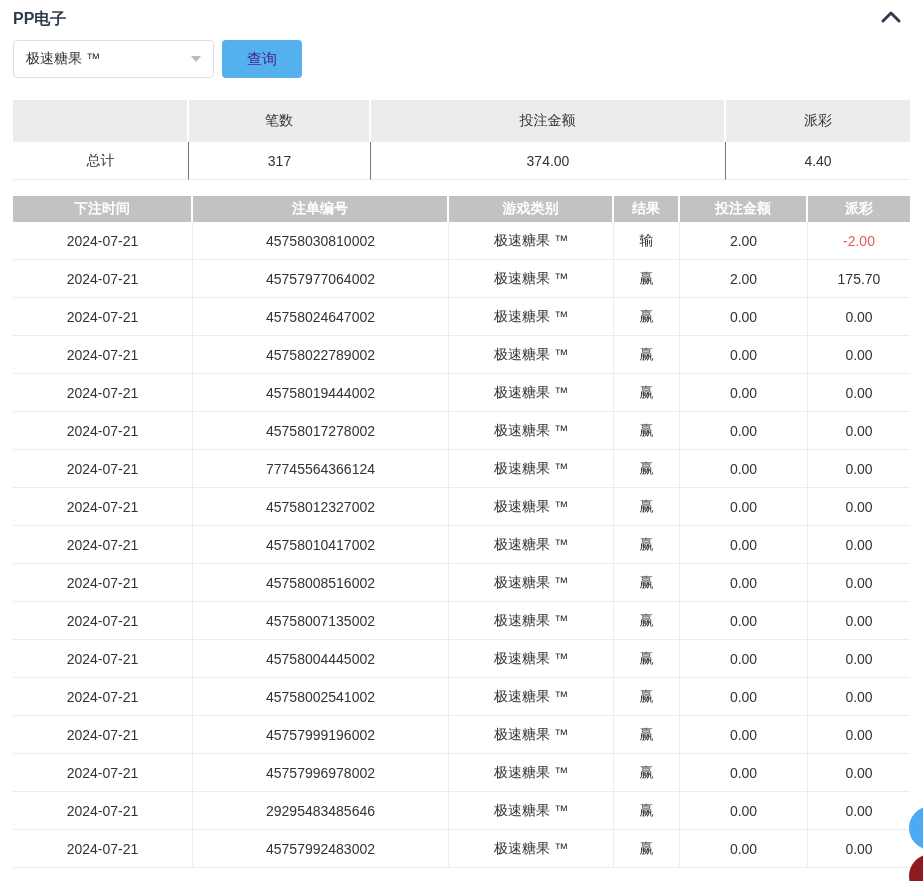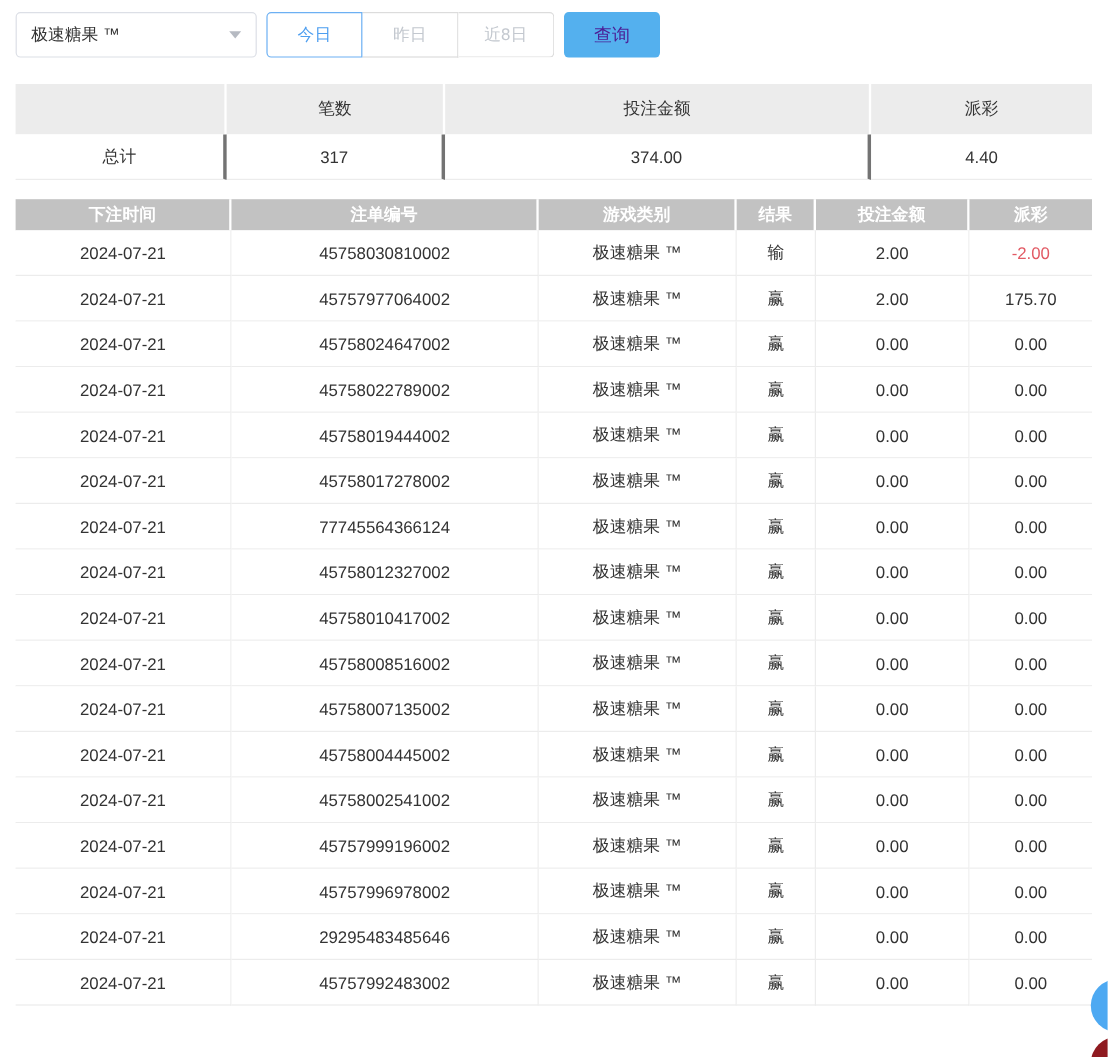--- a/index.html
+++ b/index.html
@@ -29,54 +29,59 @@
   .tab-btn.active { border:1px solid #6cb0f3; color:#4d9ef0; position:relative; z-index:2; }
   .query-btn { width:80px; height:38px; margin-left:8px; background:#54b0ee; border:none; border-radius:4px;
     color:#4c1d95; font-size:15px; display:flex; align-items:center; justify-content:center; cursor:pointer; }
 
   
   table { border-collapse:separate; border-spacing:0; width:897px; table-layout:fixed; font-size:14px; }
   .summary-table { margin-top:22px; }
   .summary-table th { height:42px; background:#ececec; font-weight:normal; color:#333; border-right:2px solid #fff; }
   .summary-table th:last-child { border-right:none; }
   .summary-table td { height:38px; text-align:center; background:#fff;
-    border-bottom:1px solid #ececec; border-right:3px solid #737373; }
+    border-bottom:1px solid #ececec; border-right:1px solid #737373; }
   .summary-table td:last-child { border-right:none; }
 
   .main-table { margin-top:16px; }
   .main-table th { height:26px; background:#c2c2c2; color:#fff; font-weight:bold; font-size:14px; border-right:2px solid #fff; }
   .main-table th:last-child { border-right:none; }
   .main-table td { height:38px; text-align:center; background:#fff;
     border-bottom:1px solid #ececec; border-right:1px solid #ececec; color:#333; }
   .main-table td:last-child { border-right:none; }
   td.neg { color:#e25b65; }
 
   
   .float-btn { position:absolute; width:44px; height:44px; border-radius:50%; cursor:pointer; }
   .float-blue { right:-30px; top:806px; background:#4da9f2; }
   .float-red  { right:-30px; top:854px; background:#8f1a20; }
 </style>
 </head>
 <body>
 
 <div class="page">
 
+  <div class="panel-header">
+    <div class="panel-title">PP电子</div>
+    <div class="collapse-btn">
+      <span>
+        <svg width="22" height="14" viewBox="0 0 22 14">
+            <polyline points="3,11 11,3 19,11" fill="none" stroke="#2f3b4c" stroke-width="3" stroke-linecap="round" stroke-linejoin="round"></polyline>
+          </svg>
+      </span>
+    </div>
+  </div>
 
   <div class="filter-bar">
     <div class="select-box">
       <span>极速糖果 ™</span>
       <span class="select-caret"></span>
     </div>
 
 
-    <div class="btn-group">
-      <div class="tab-btn active">今日</div>
-      <div class="tab-btn">昨日</div>
-      <div class="tab-btn">近8日</div>
-    </div>
 
     <button class="query-btn">查询</button>
   </div>
 
   <table class="summary-table">
     <colgroup>
         <col style="width:176px">
         <col style="width:182px">
         <col style="width:355px">
         <col style="width:184px">

